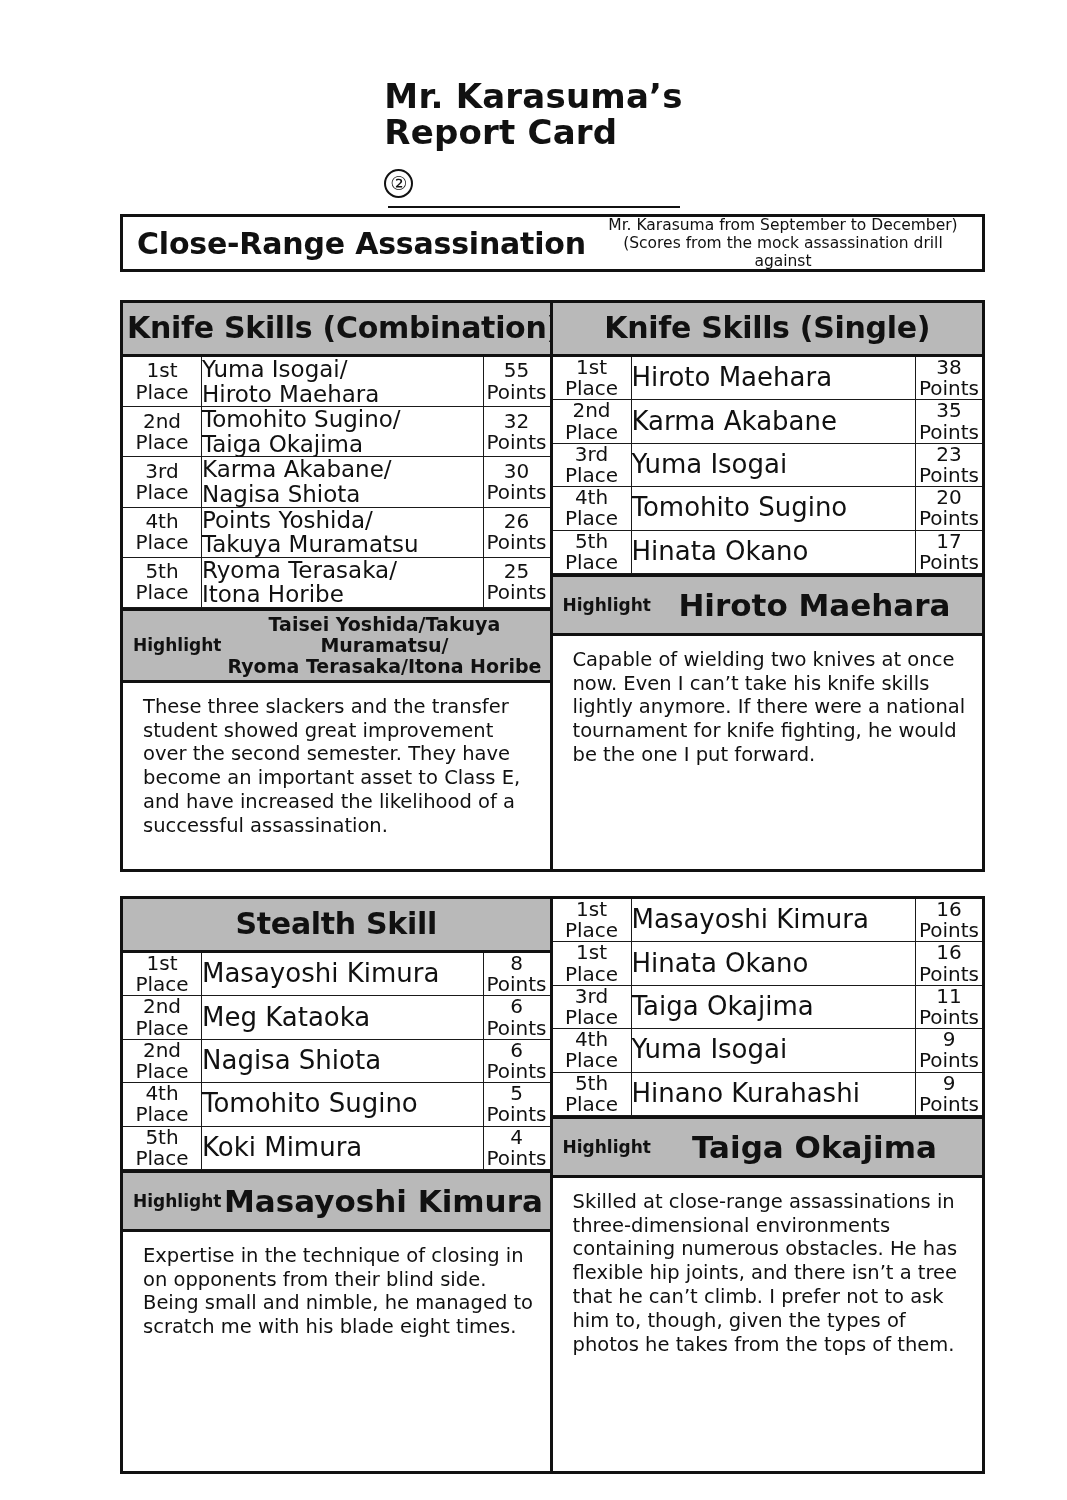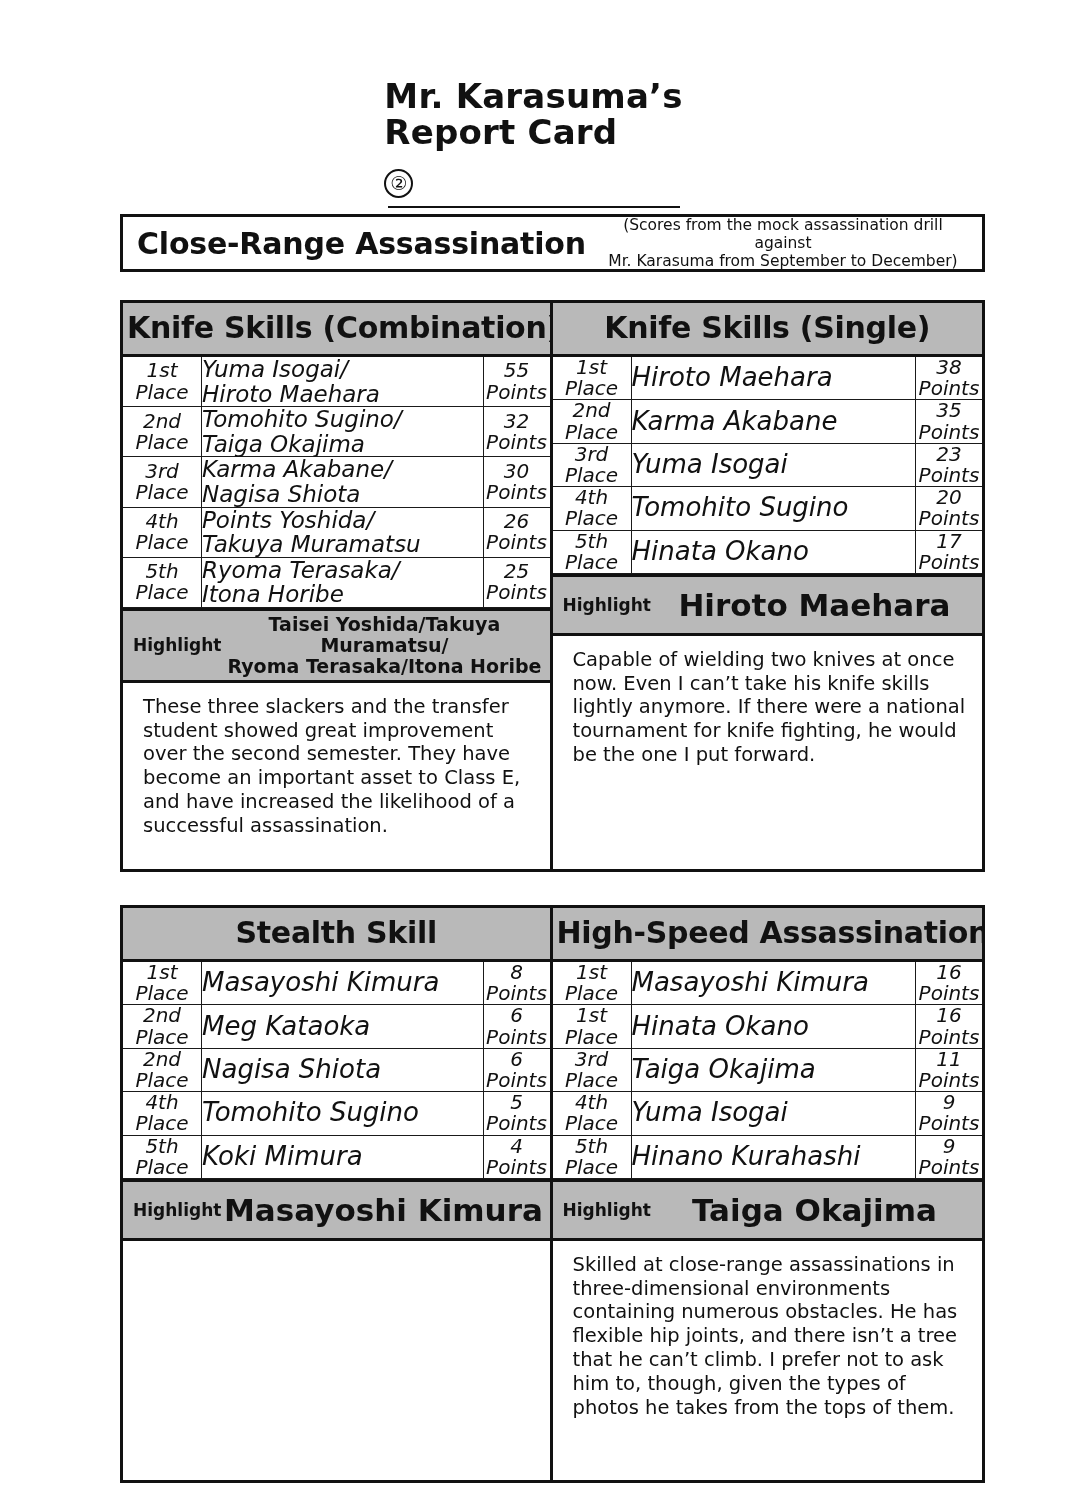--- a/index.html
+++ b/index.html
@@ -93,21 +93,21 @@
 
   
   .block {
     position: absolute;
     box-sizing: border-box;
     border: 3px solid #111;
     background: #fff;
     display: flex;
   }
   #block-1 { left: 120px; top: 300px; width: 865px; height: 572px; }
-  #block-2 { left: 120px; top: 896px; width: 865px; height: 578px; margin-top: 9px; }
+  #block-2 { left: 120px; top: 896px; width: 865px; height: 578px; }
 
   .col {
     box-sizing: border-box;
     width: 50%;
     display: flex;
     flex-direction: column;
   }
   .col.left { border-right: 3px solid #111; }
 
   .cat-head {
@@ -119,21 +119,20 @@
     letter-spacing: -0.3px;
     padding: 7px 4px 9px 4px;
     white-space: nowrap;
     overflow: hidden;
   }
 
   table.rank {
     width: 100%;
     border-collapse: collapse;
     table-layout: fixed;
-    font-style: italic;
   }
   table.rank td {
     border: 1px solid #1a1a1a;
     padding: 0;
     vertical-align: middle;
   }
   table.rank tr td:first-child { border-left: 0; }
   table.rank tr td:last-child { border-right: 0; }
   table.rank tr:first-child td { border-top: 0; }
 
@@ -214,22 +213,22 @@
           <span>②</span>
         </div>
     </div>
     <div class="title-rule"></div>
   </div>
 </div>
 
 <div class="banner">
   <div class="banner-title">Close-Range Assassination</div>
   <div class="banner-note">
+    <div>Mr. Karasuma from September to December)</div>
     <div>(Scores from the mock assassination drill against</div>
-    <div>Mr. Karasuma from September to December)</div>
   </div>
 </div>
 
 <div class="block" id="block-1">
   <div class="col left" id="col-0">
       <div class="cat-head">Knife Skills (Combination)</div>
       <table class="rank">
         <tbody>
           <tr>
             <td class="c-place">
@@ -460,23 +459,23 @@
               <div>4</div>
               <div>Points</div>
             </td>
           </tr>
         </tbody>
       </table>
       <div class="hl-head">
         <div class="hl-label">Highlight</div>
         <div class="hl-name-big">Masayoshi Kimura</div>
       </div>
+      <div class="hl-body">Expertise in the technique of closing in on opponents from their blind side. Being small and nimble, he managed to scratch me with his blade eight times.</div>
     </div>
   <div class="col" id="col-3">
-      <div class="cat-head">High-Speed Assassination</div>
       <table class="rank">
         <tbody>
           <tr>
             <td class="c-place">
               <div>1st</div>
               <div>Place</div>
             </td>
             <td class="c-name name-1line">
               <div>Masayoshi Kimura</div>
             </td>

